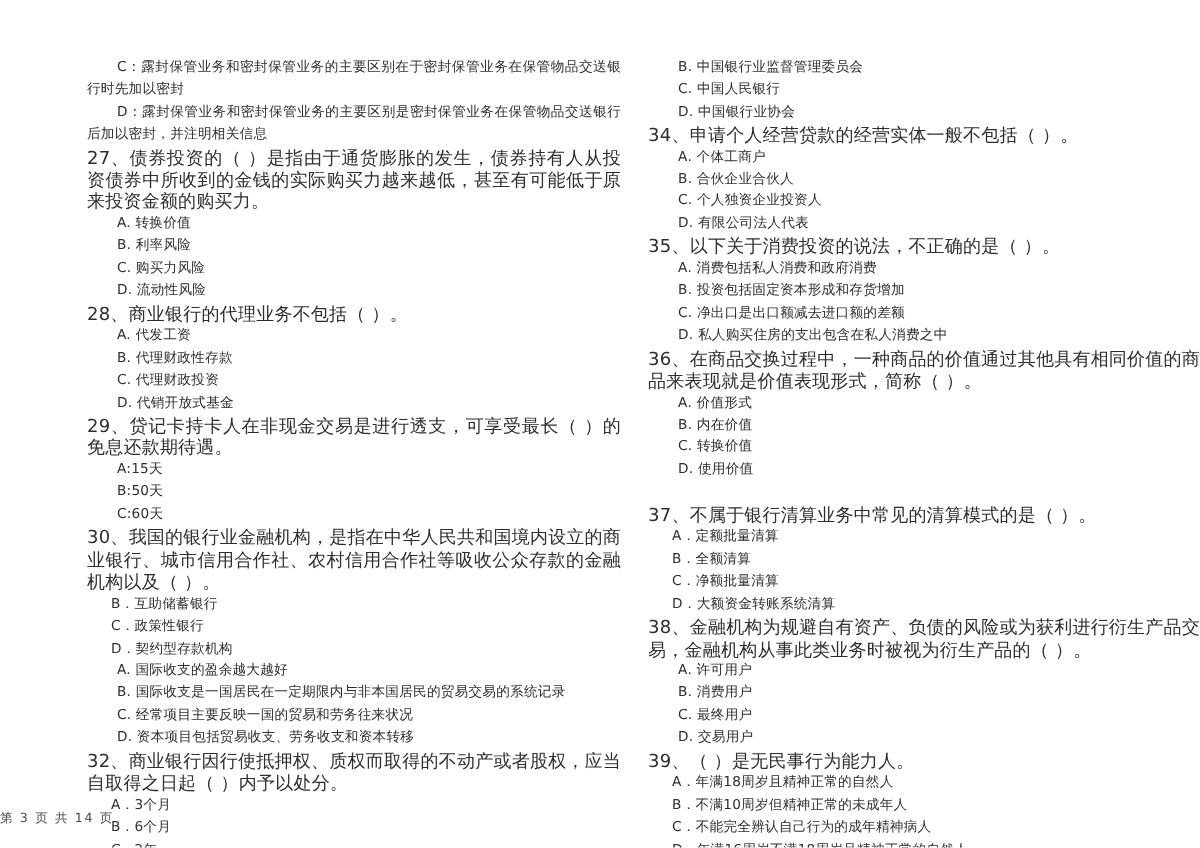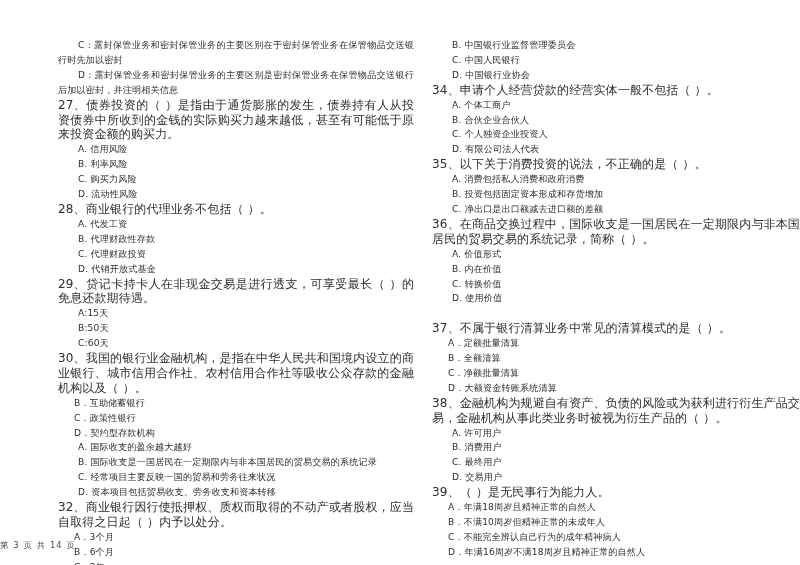--- a/index.html
+++ b/index.html
@@ -88,21 +88,21 @@
 
   <div class="columns">
 
     <div class="col col-left">
 
       <p class="lead">C：露封保管业务和密封保管业务的主要区别在于密封保管业务在保管物品交送银行时先加以密封</p>
       <p class="lead">D：露封保管业务和密封保管业务的主要区别是密封保管业务在保管物品交送银行后加以密封，并注明相关信息</p>
 
       <div class="q">
         <p class="q-stem"><span>27、</span><span>债券投资的（      ）是指由于通货膨胀的发生，债券持有人从投资债券中所收到的金钱的实际购买力越来越低，甚至有可能低于原来投资金额的购买力。</span></p>
-        <p class="opt">A. 信用风险</p>
+        <p class="opt">A. 转换价值</p>
         <p class="opt">B. 利率风险</p>
         <p class="opt">C. 购买力风险</p>
         <p class="opt">D. 流动性风险</p>
       </div>
 
       <div class="q">
         <p class="q-stem"><span>28、</span><span>商业银行的代理业务不包括（      ）。</span></p>
         <p class="opt">A. 代发工资</p>
         <p class="opt">B. 代理财政性存款</p>
         <p class="opt">C. 代理财政投资</p>
@@ -152,24 +152,25 @@
         <p class="opt">B. 合伙企业合伙人</p>
         <p class="opt">C. 个人独资企业投资人</p>
         <p class="opt">D. 有限公司法人代表</p>
       </div>
 
       <div class="q">
         <p class="q-stem"><span>35、</span><span>以下关于消费投资的说法，不正确的是（      ）。</span></p>
         <p class="opt">A. 消费包括私人消费和政府消费</p>
         <p class="opt">B. 投资包括固定资本形成和存货增加</p>
         <p class="opt">C. 净出口是出口额减去进口额的差额</p>
-      </div>
-
-      <div class="q">
-        <p class="q-stem"><span>36、</span><span>在商品交换过程中，国际收支是一国居民在一定期限内与非本国居民的贸易交易的系统记录，简称（      ）。</span></p>
+        <p class="opt">D. 私人购买住房的支出包含在私人消费之中</p>
+      </div>
+
+      <div class="q">
+        <p class="q-stem"><span>36、</span><span>在商品交换过程中，一种商品的价值通过其他具有相同价值的商品来表现就是价值表现形式，简称（      ）。</span></p>
         <p class="opt">A. 价值形式</p>
         <p class="opt">B. 内在价值</p>
         <p class="opt">C. 转换价值</p>
         <p class="opt">D. 使用价值</p>
       </div>
 
       <div class="spacer-line"></div>
 
       <div class="q">
         <p class="q-stem"><span>37、</span><span>不属于银行清算业务中常见的清算模式的是（      ）。</span></p>

